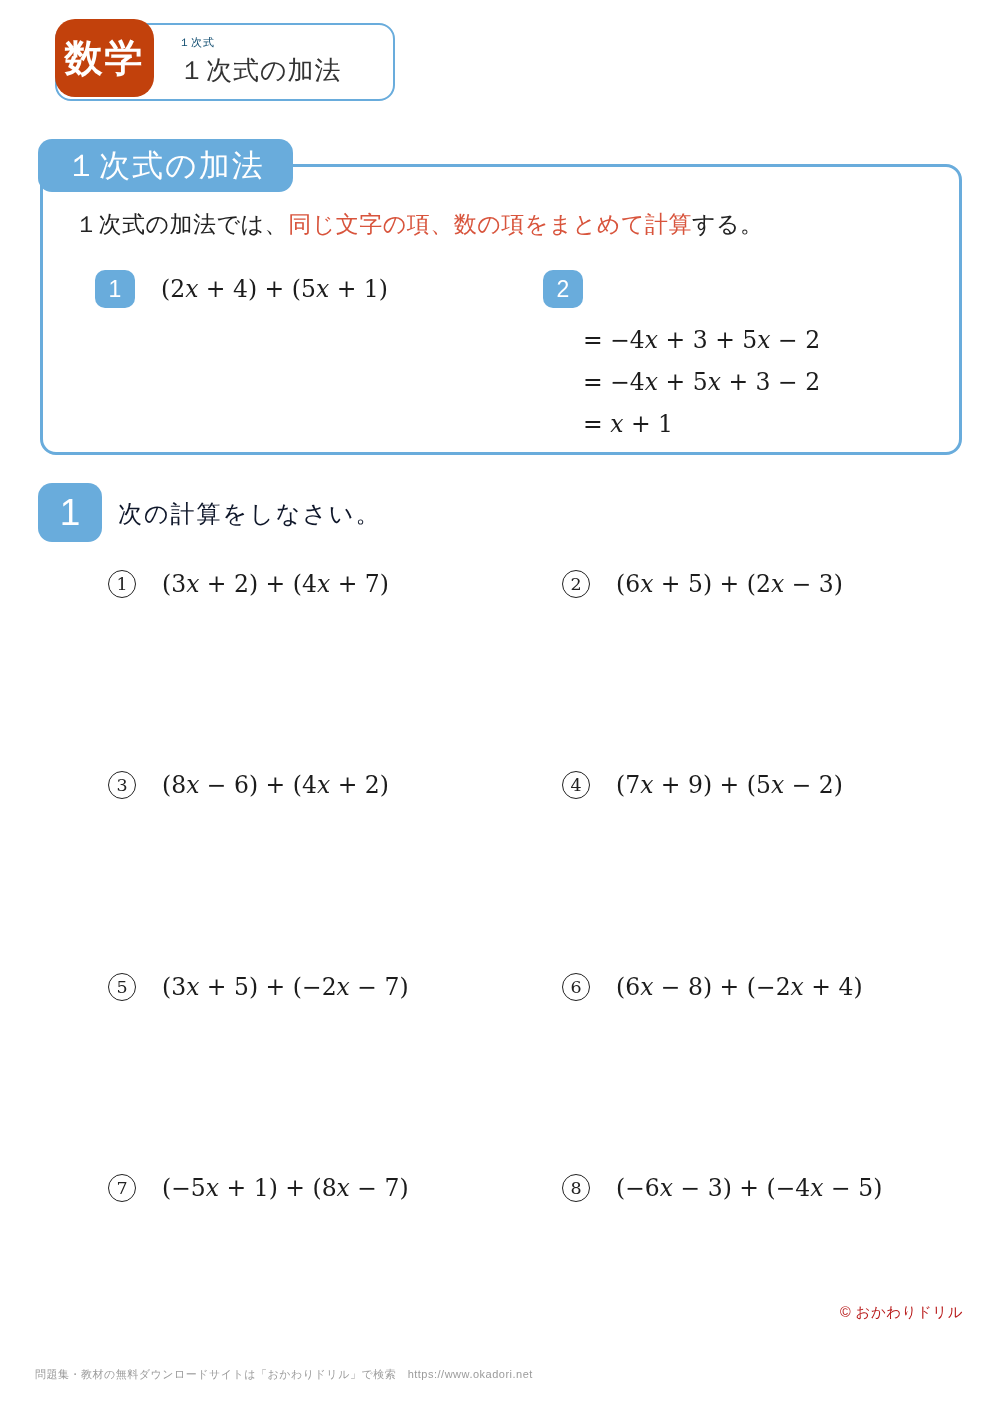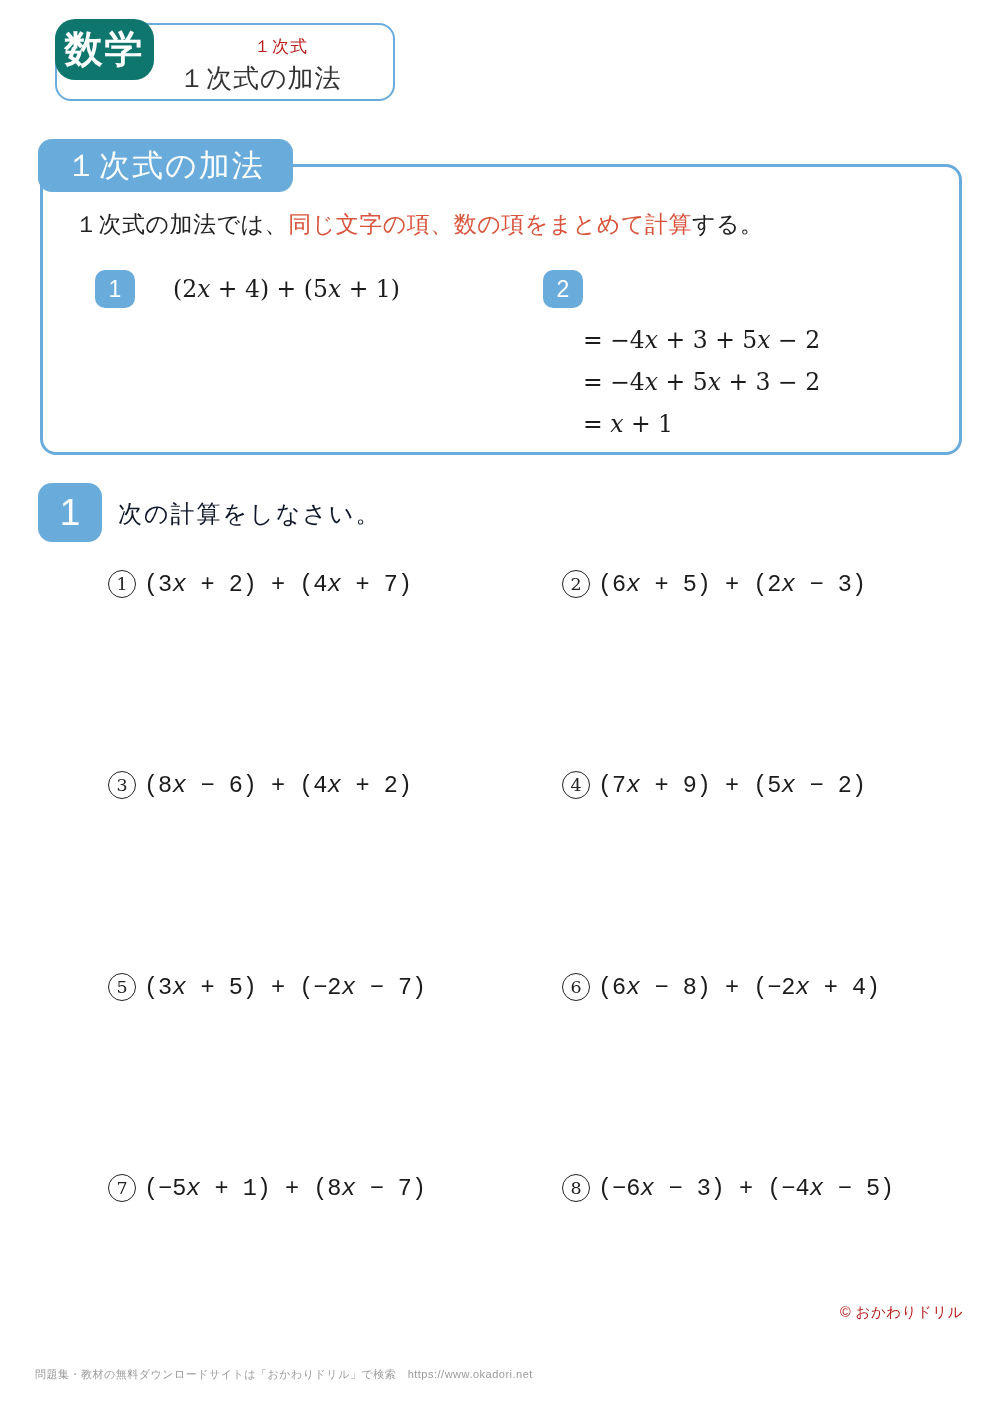--- a/index.html
+++ b/index.html
@@ -16,30 +16,30 @@
   .topic-box {
     position: absolute;
     left: 55px; top: 23px;
     width: 340px; height: 78px;
     border: 2.5px solid #69ACDC;
     border-radius: 16px;
     background: #fff;
     padding: 10px 10px 10px 122px;
   }
   .topic-box .unit-label {
-    font-size: 17px; color: #b91c1c; letter-spacing: 1px; text-align: center;
+    font-size: 11px; color: #0c4a6e; letter-spacing: 1px;
   }
   .topic-box .topic-label {
     font-size: 26px; color: #333; margin-top: 3px; letter-spacing: 1px;
   }
   .subject-badge {
     position: absolute;
     left: 55px; top: 19px;
-    width: 99px; height: 61px;
-    background: #0f766e;
+    width: 99px; height: 78px;
+    background: #c2410c;
     border-radius: 20px;
     color: #fff;
     font-size: 38px;
     font-weight: 600;
     display: flex; align-items: center; justify-content: center;
     letter-spacing: 2px;
   }
   
   .explain-box {
     position: absolute;
@@ -78,21 +78,21 @@
   .ex-head { display: flex; align-items: center; }
   .ex-num {
     width: 40px; height: 38px;
     background: #69ACDC;
     border-radius: 10px;
     color: #fff;
     font-size: 23px;
     display: flex; align-items: center; justify-content: center;
     flex: none;
   }
-  .ex-expr { margin-left: 38px; }
+  .ex-expr { margin-left: 26px; }
   .math {
     font-family: "DejaVu Serif", "Liberation Serif", serif;
     font-size: 23.5px;
     color: #1c1c1c;
     white-space: nowrap;
   }
   .ex-steps { margin-left: 40px; margin-top: 11px; }
   .ex-step { line-height: 42px; }
   
   .q-badge {
@@ -122,21 +122,21 @@
   .p-num {
     width: 28px; height: 28px;
     border: 1.8px solid #222;
     border-radius: 50%;
     font-family: "DejaVu Serif", "Liberation Serif", serif;
     font-size: 17.5px;
     color: #222;
     display: flex; align-items: center; justify-content: center;
     flex: none;
   }
-  .p-expr { margin-left: 8px; font-family: Liberation Mono, monospace; }
+  .p-expr { margin-left: 26px; }
   .pos-r1c1 { left: 108px; top: 570px; }
   .pos-r1c2 { left: 562px; top: 570px; }
   .pos-r2c1 { left: 108px; top: 771px; }
   .pos-r2c2 { left: 562px; top: 771px; }
   .pos-r3c1 { left: 108px; top: 973px; }
   .pos-r3c2 { left: 562px; top: 973px; }
   .pos-r4c1 { left: 108px; top: 1174px; }
   .pos-r4c2 { left: 562px; top: 1174px; }
   
   .footer-left {

